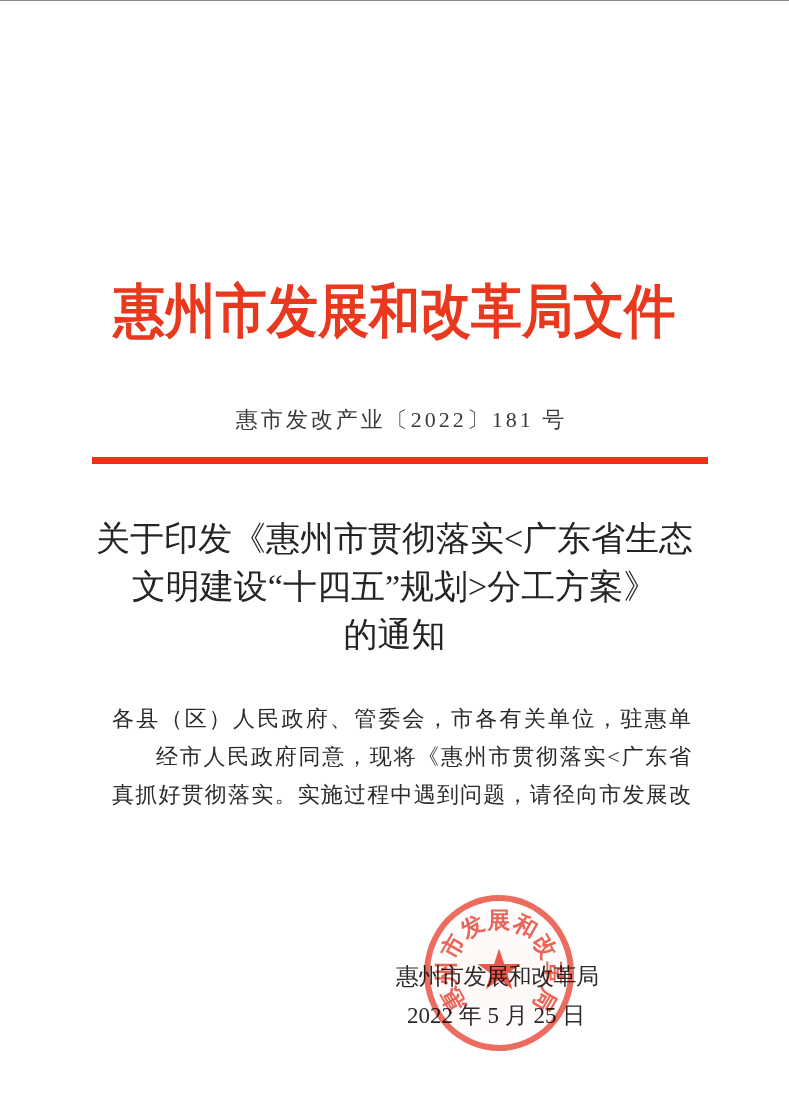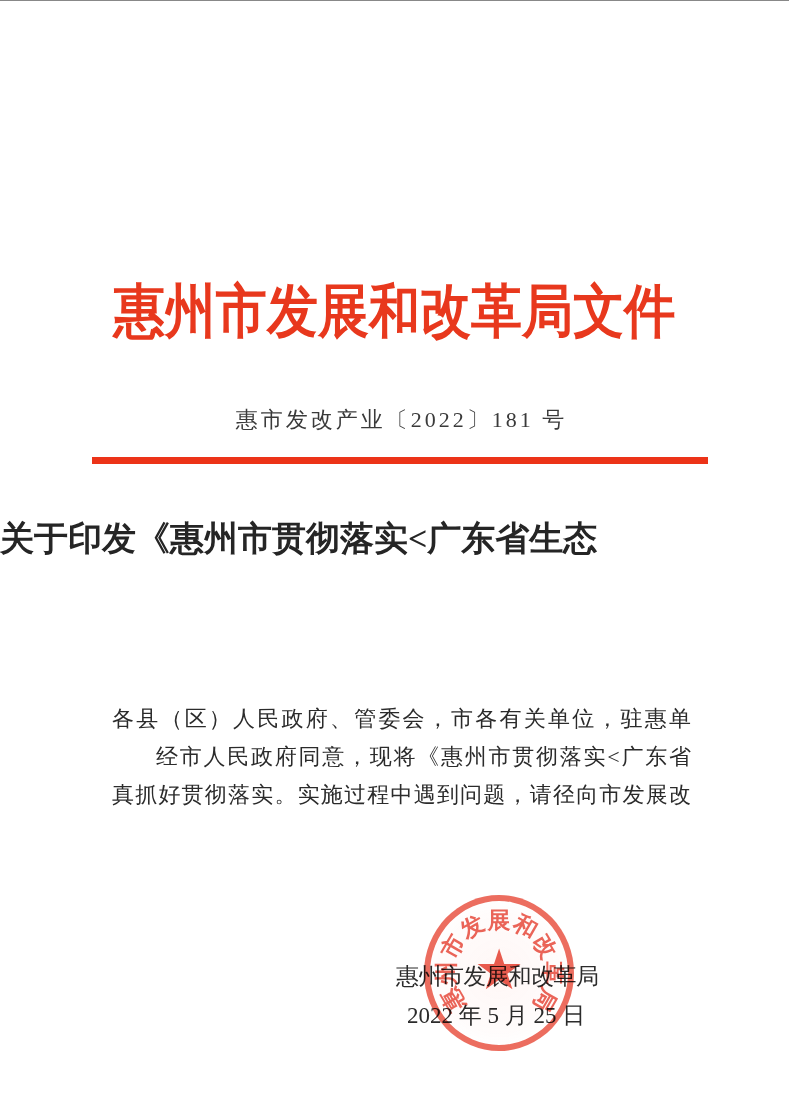--- a/index.html
+++ b/index.html
@@ -33,22 +33,22 @@
   }
   
   .red-rule{
     position:absolute;left:92px;top:456px;
     width:616px;height:7px;
     background:#ec3318;
   }
   
   .doc-title{
     position:absolute;left:0;right:0;top:514px;
-    text-align:left;
-    font-size:34px;font-weight:bold;color:#252525;
+    text-align:center;
+    font-size:34px;font-weight:normal;color:#252525;
     line-height:48px;
   }
   .doc-title .tline{height:48px;white-space:nowrap;}
   
   .body-block{
     position:absolute;left:112px;top:699px;width:580px;
     font-size:22px;color:#2b2b2b;
     line-height:38px;
   }
   .bline{height:38px;overflow:hidden;letter-spacing:1px;}
@@ -109,20 +109,22 @@
 <div class="page">
 
   <div class="banner">惠州市发展和改革局文件</div>
 
   <div class="doc-number">惠市发改产业〔2022〕181 号</div>
 
   <div class="red-rule"></div>
 
   <div class="doc-title">
     <div class="tline">关于印发《惠州市贯彻落实&lt;广东省生态</div>
+    <div class="tline">文明建设“十四五”规划&gt;分工方案》</div>
+    <div class="tline">的通知</div>
   </div>
 
   <div class="body-block">
     <div class="bline just">各县（区）人民政府、管委会，市各有关单位，驻惠单位：</div>
     <div class="bline just indent">经市人民政府同意，现将《惠州市贯彻落实&lt;广东省生</div>
     <div class="bline just">真抓好贯彻落实。实施过程中遇到问题，请径向市发展改革</div>
   </div>
 
   <div class="signature">惠州市发展和改革局</div>
 

